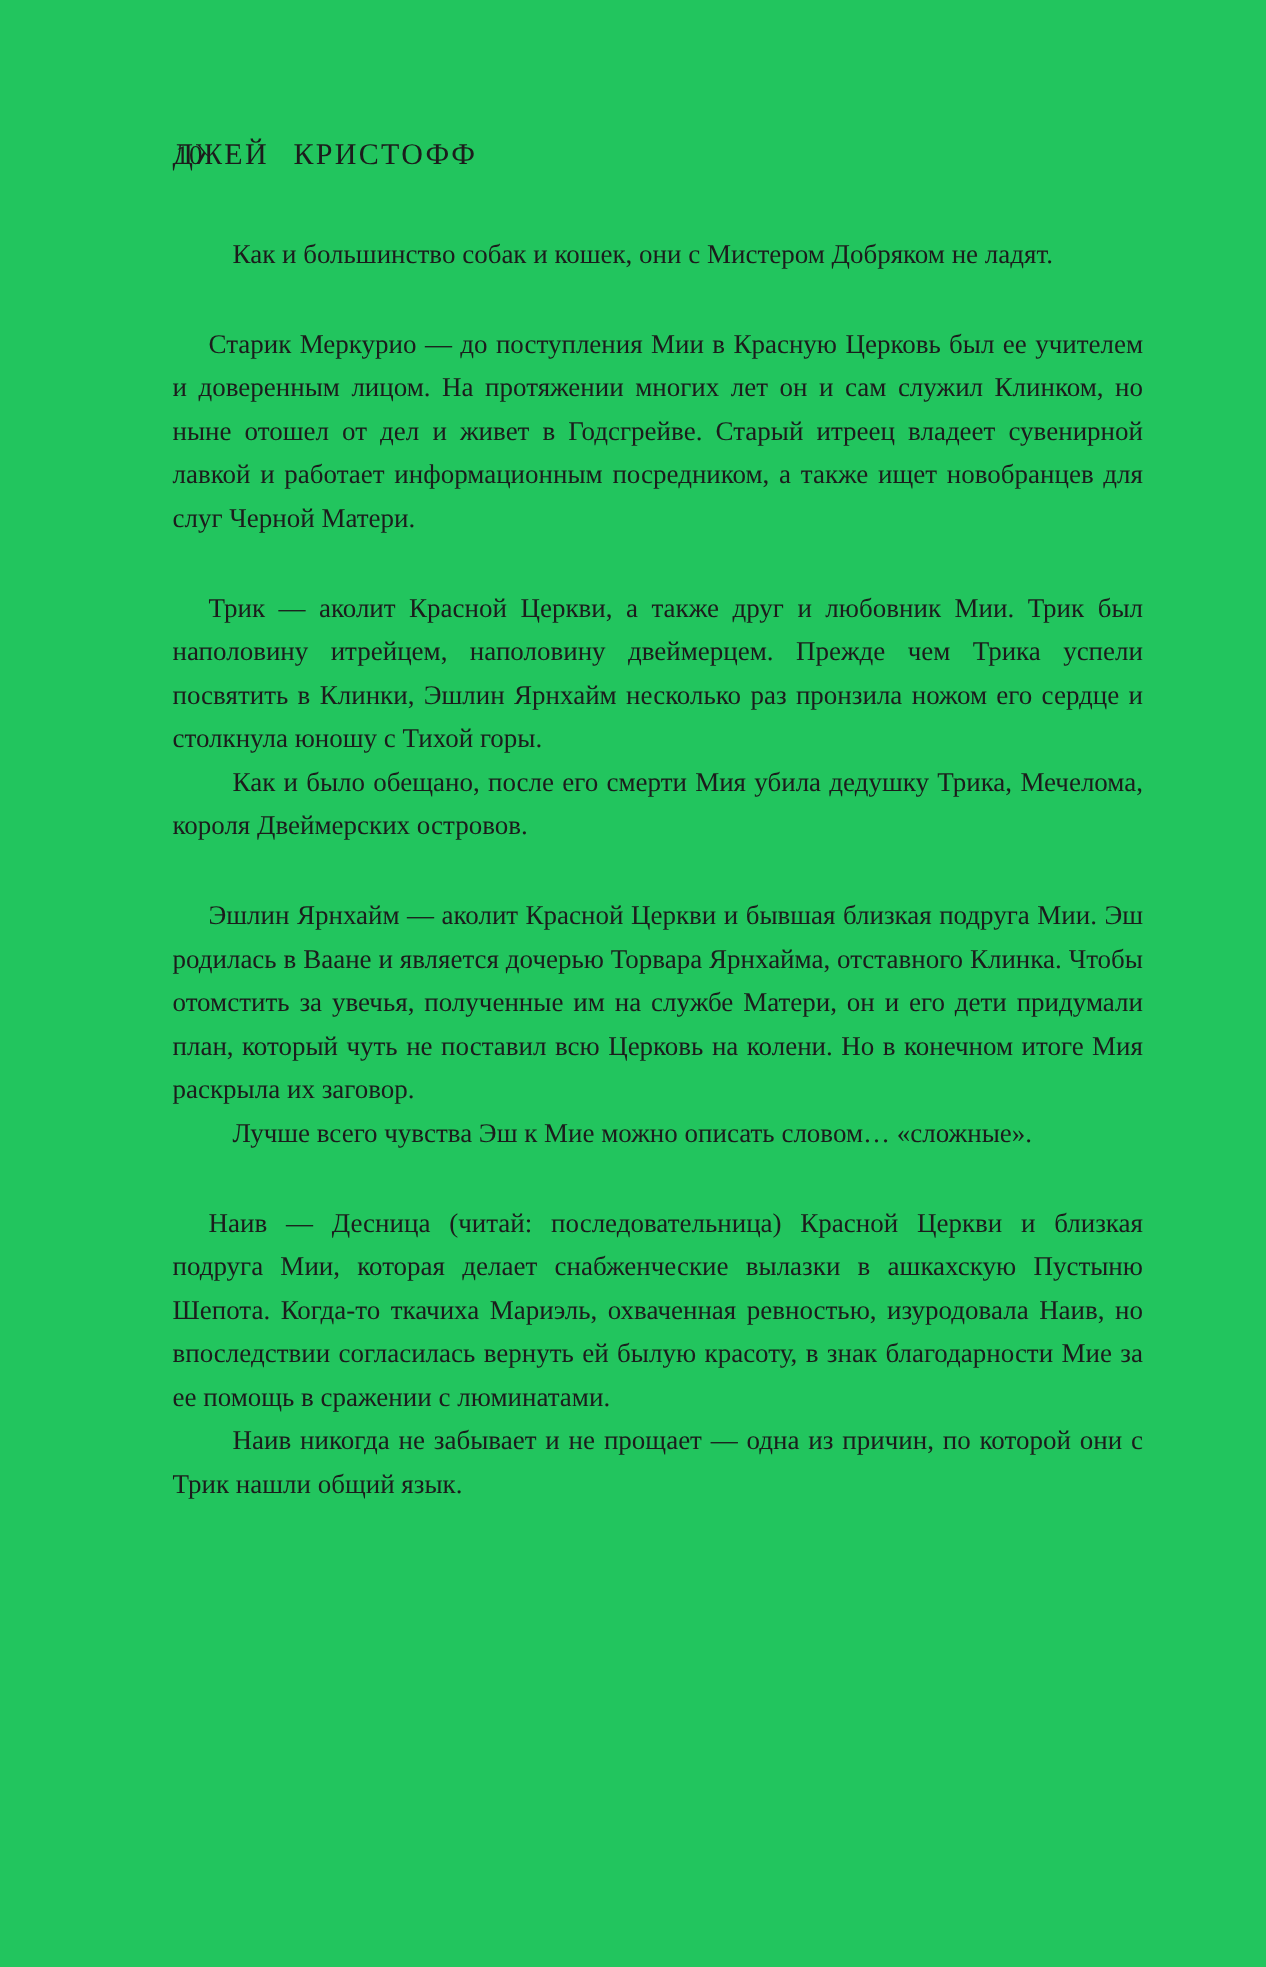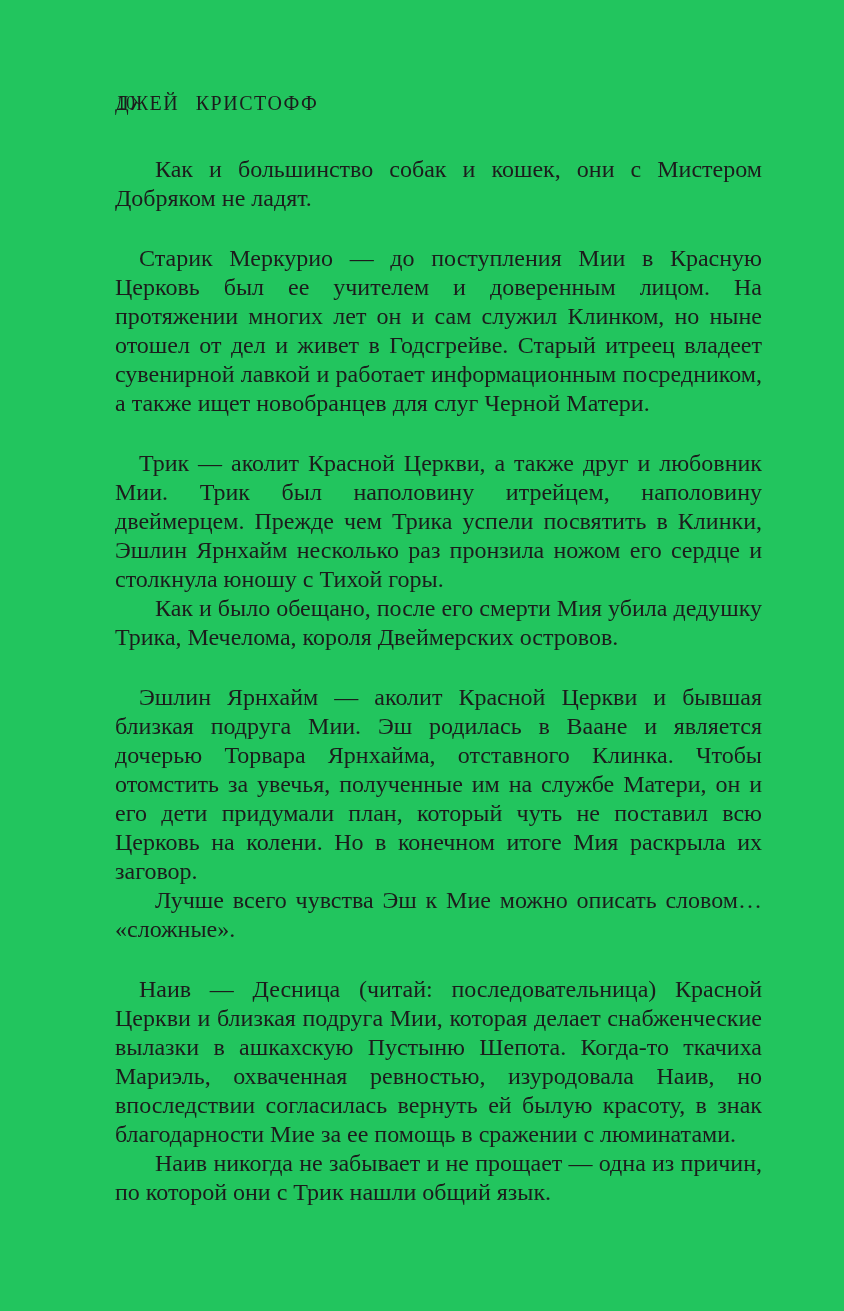--- a/index.html
+++ b/index.html
@@ -35,21 +35,21 @@
   .running-title {
     display: block;
     text-align: left;
     font-size: 20px;
     line-height: 22px;
     letter-spacing: 1.5px;
     word-spacing: 0.5em;
   }
   main {
     margin-top: 41px;
-    font-size: 24px;
+    font-size: 18px;
     line-height: 29px;
     text-align: justify;
     hyphens: auto;
   }
   p {
     margin: 0;
   }
   p.indent {
     text-indent: 40px;
   }

